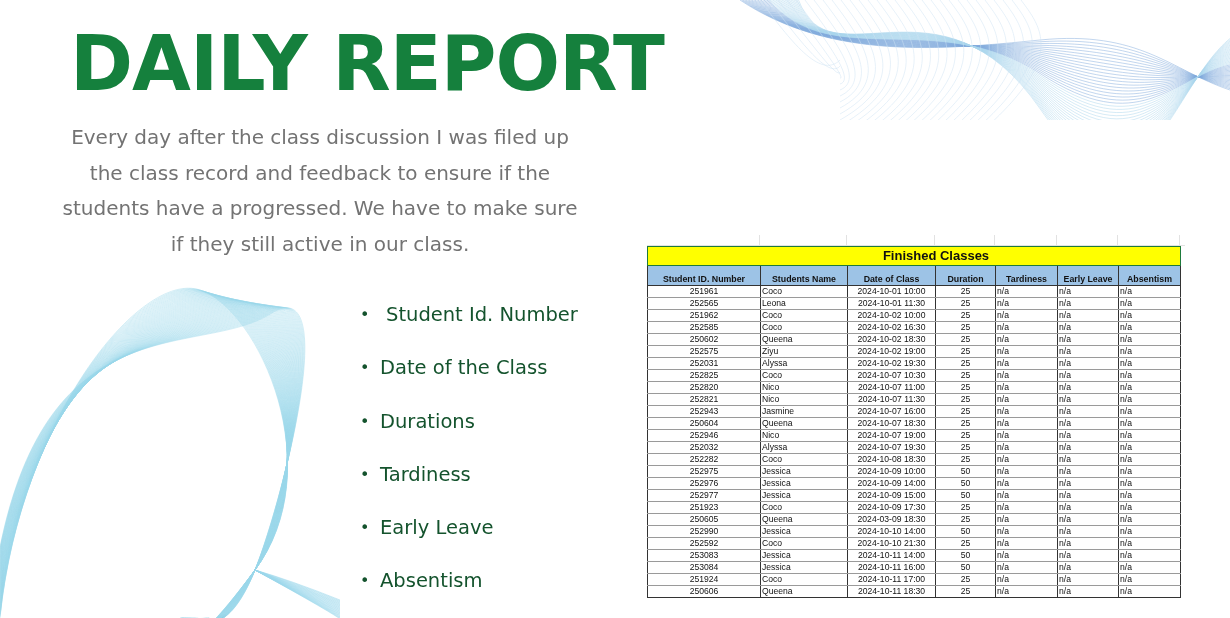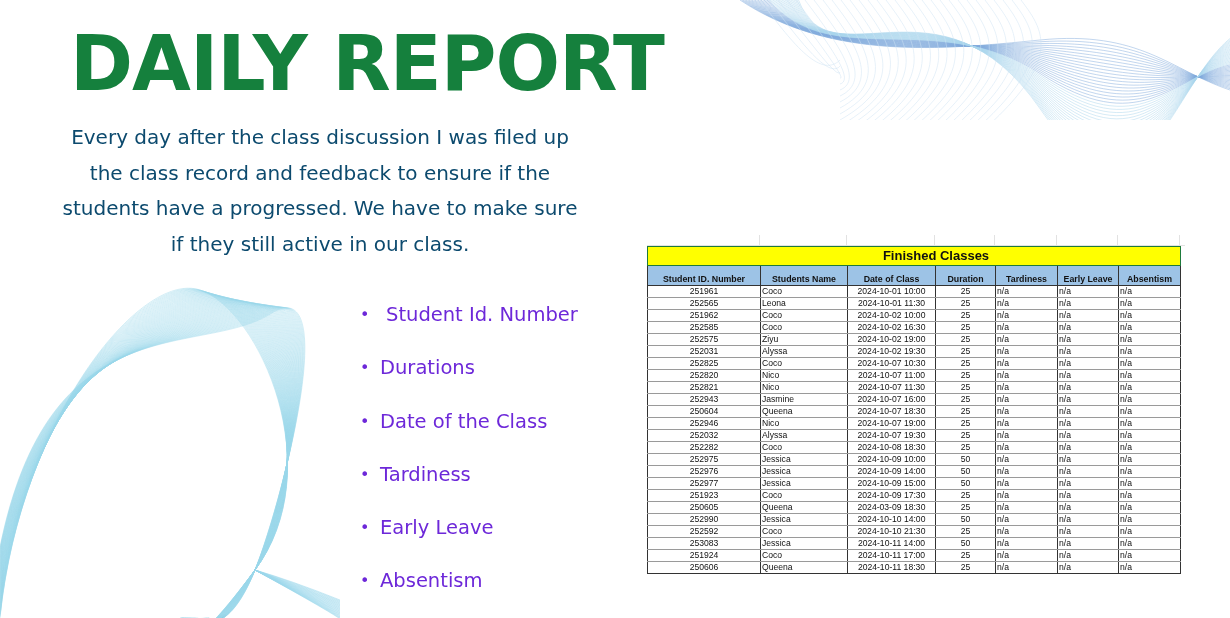--- a/index.html
+++ b/index.html
@@ -11,28 +11,28 @@
     .deco-bottom { left: 0; top: 270px; width: 340px; height: 348px; }
 
     .title {
       position: absolute; left: 70px; top: 22px;
       font-family: "DejaVu Sans", sans-serif; font-weight: bold;
       font-size: 76px; letter-spacing: -1px; color: #15803d; line-height: 84px;
       white-space: nowrap;
     }
     .desc {
       position: absolute; left: 60px; top: 120px; width: 520px;
-      text-align: center; color: #0c4a6e;
+      text-align: center; color: #737373;
       font-family: "DejaVu Sans", sans-serif; font-size: 20px; line-height: 35.5px;
     }
     .bullets {
       position: absolute; left: 360px; top: 300px; list-style: none;
     }
     .bullets li {
-      font-family: "DejaVu Sans", sans-serif; font-size: 19.5px; color: #6d28d9;
+      font-family: "DejaVu Sans", sans-serif; font-size: 19.5px; color: #14532d;
       height: 53.3px; line-height: 30px; white-space: nowrap;
     }
     .bullets li .dot { display: inline-block; width: 20px; font-size: 16px; vertical-align: 1px; }
     .bullets li.first .dot { width: 26px; }
 
     
     .sheet { position: absolute; left: 647px; top: 235px; width: 538px; }
     .gridline-row { height: 11px; border-bottom: 1px solid #e2e2e2; display: flex; }
     .gridline-row span { border-right: 1px solid #e2e2e2; height: 11px; }
     .sheet-title {
@@ -218,22 +218,22 @@
     <path d="M 255 300 Q 336 344.5, 340 348.4" fill="none" stroke="#9ad7ea" stroke-width="0.5"></path>
     <path d="M 255 300 Q 338 346, 340 349.2" fill="none" stroke="#9ad7ea" stroke-width="0.5"></path>
   </svg>
 
 <h1 class="title">DAILY REPORT</h1>
 
 <p class="desc">Every day after the class discussion I was filed up the class record and feedback to ensure if the students have a progressed. We have to make sure if they still active in our class.</p>
 
 <ul class="bullets" id="bulletList">
     <li class="first"><span class="dot">•</span><span>Student Id. Number</span></li>
+    <li class=""><span class="dot">•</span><span>Date of the Class</span></li>
     <li class=""><span class="dot">•</span><span>Durations</span></li>
-    <li class=""><span class="dot">•</span><span>Date of the Class</span></li>
     <li class=""><span class="dot">•</span><span>Tardiness</span></li>
     <li class=""><span class="dot">•</span><span>Early Leave</span></li>
     <li class=""><span class="dot">•</span><span>Absentism</span></li>
   </ul>
 
 <div class="sheet">
   <div class="gridline-row">
     <span style="width:113px"></span>
       <span style="width:87px"></span>
       <span style="width:88px"></span>
@@ -295,20 +295,29 @@
         <tr>
           <td class="c">252585</td>
           <td>Coco</td>
           <td class="c">2024-10-02 16:30</td>
           <td class="c">25</td>
           <td>n/a</td>
           <td>n/a</td>
           <td>n/a</td>
         </tr>
         <tr>
+          <td class="c">250602</td>
+          <td>Queena</td>
+          <td class="c">2024-10-02 18:30</td>
+          <td class="c">25</td>
+          <td>n/a</td>
+          <td>n/a</td>
+          <td>n/a</td>
+        </tr>
+        <tr>
           <td class="c">252575</td>
           <td>Ziyu</td>
           <td class="c">2024-10-02 19:00</td>
           <td class="c">25</td>
           <td>n/a</td>
           <td>n/a</td>
           <td>n/a</td>
         </tr>
         <tr>
           <td class="c">252031</td>
@@ -457,20 +466,29 @@
         <tr>
           <td class="c">253083</td>
           <td>Jessica</td>
           <td class="c">2024-10-11 14:00</td>
           <td class="c">50</td>
           <td>n/a</td>
           <td>n/a</td>
           <td>n/a</td>
         </tr>
         <tr>
+          <td class="c">253084</td>
+          <td>Jessica</td>
+          <td class="c">2024-10-11 16:00</td>
+          <td class="c">50</td>
+          <td>n/a</td>
+          <td>n/a</td>
+          <td>n/a</td>
+        </tr>
+        <tr>
           <td class="c">251924</td>
           <td>Coco</td>
           <td class="c">2024-10-11 17:00</td>
           <td class="c">25</td>
           <td>n/a</td>
           <td>n/a</td>
           <td>n/a</td>
         </tr>
         <tr>
           <td class="c">250606</td>

